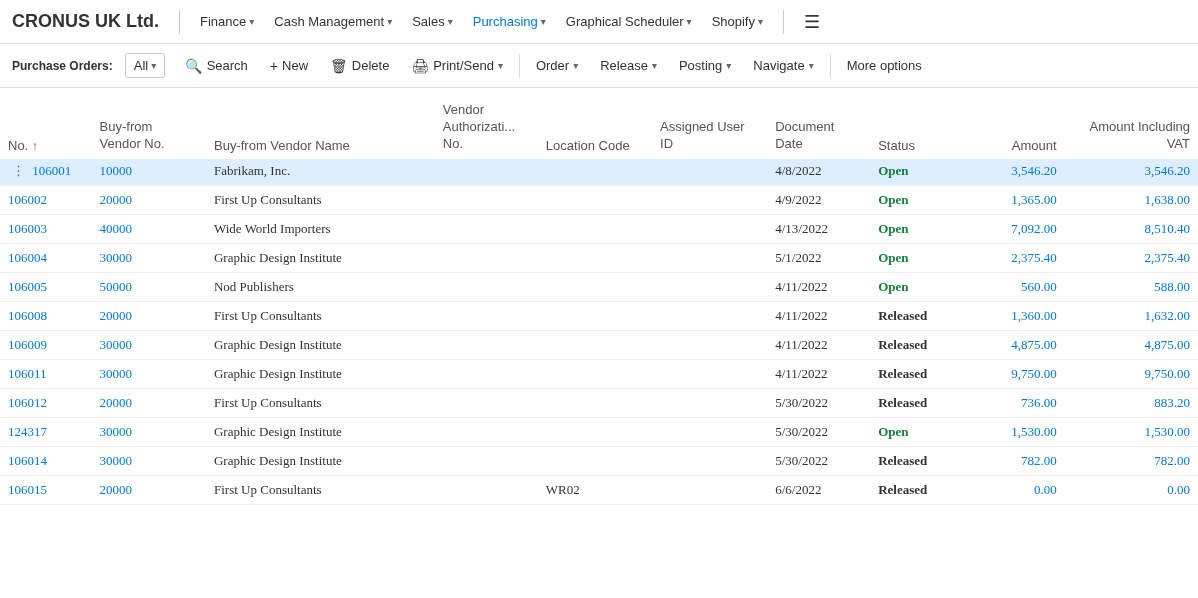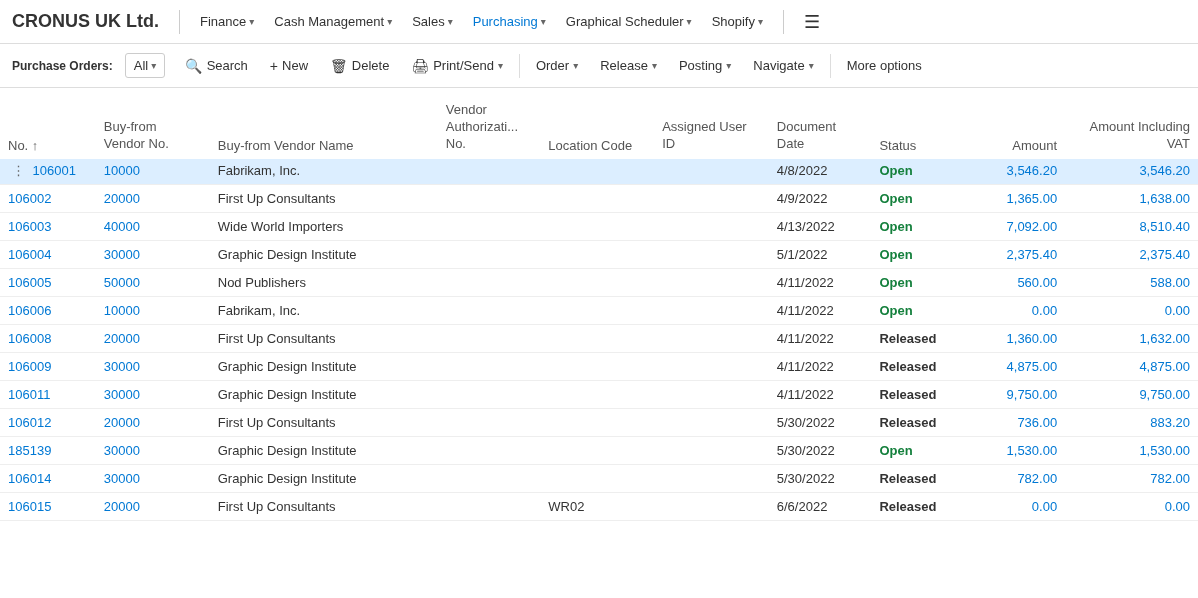--- a/index.html
+++ b/index.html
@@ -111,20 +111,21 @@
       white-space: nowrap;
       vertical-align: bottom;
       border-bottom: 6px solid #a3a3a3;
       position: sticky;
       top: 8px;
       background: #fff;
       z-index: 1;
     }
     tbody tr {
       border-bottom: 1px solid #eee;
+      font-family: Liberation Serif, serif;
     }
     tbody tr.selected { background: #dceeff; }
     tbody td {
       padding: 6px 8px;
       vertical-align: middle;
       white-space: nowrap;
     }
     td.link { color: #0078d4; cursor: pointer; }
     td.num { text-align: right; color: #0078d4; cursor: pointer; }
     .status-open { color: #15803d; font-weight: 600; }
@@ -317,34 +318,20 @@
     <td></td>
     <td></td>
     <td></td>
     <td>4/11/2022</td>
     <td><span class="status-open">Open</span></td>
     <td class="num">560.00</td>
     <td class="num">588.00</td>
   </tr>
         <tr>
     <td class="link">
-      106006
-    </td>
-    <td class="link">10000</td>
-    <td>Fabrikam, Inc.</td>
-    <td></td>
-    <td></td>
-    <td></td>
-    <td>4/11/2022</td>
-    <td><span class="status-open">Open</span></td>
-    <td class="num">0.00</td>
-    <td class="num">0.00</td>
-  </tr>
-        <tr>
-    <td class="link">
       106008
     </td>
     <td class="link">20000</td>
     <td>First Up Consultants</td>
     <td></td>
     <td></td>
     <td></td>
     <td>4/11/2022</td>
     <td><span class="status-released">Released</span></td>
     <td class="num">1,360.00</td>
@@ -387,21 +374,21 @@
     <td></td>
     <td></td>
     <td></td>
     <td>5/30/2022</td>
     <td><span class="status-released">Released</span></td>
     <td class="num">736.00</td>
     <td class="num">883.20</td>
   </tr>
         <tr>
     <td class="link">
-      185139
+      124317
     </td>
     <td class="link">30000</td>
     <td>Graphic Design Institute</td>
     <td></td>
     <td></td>
     <td></td>
     <td>5/30/2022</td>
     <td><span class="status-open">Open</span></td>
     <td class="num">1,530.00</td>
     <td class="num">1,530.00</td>

